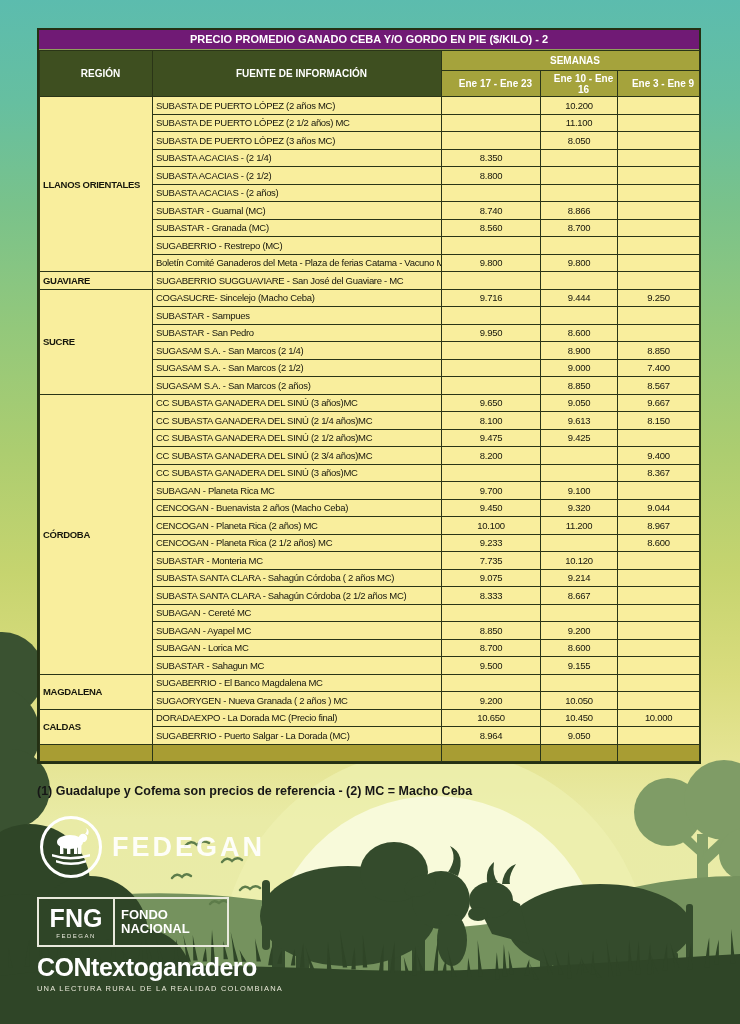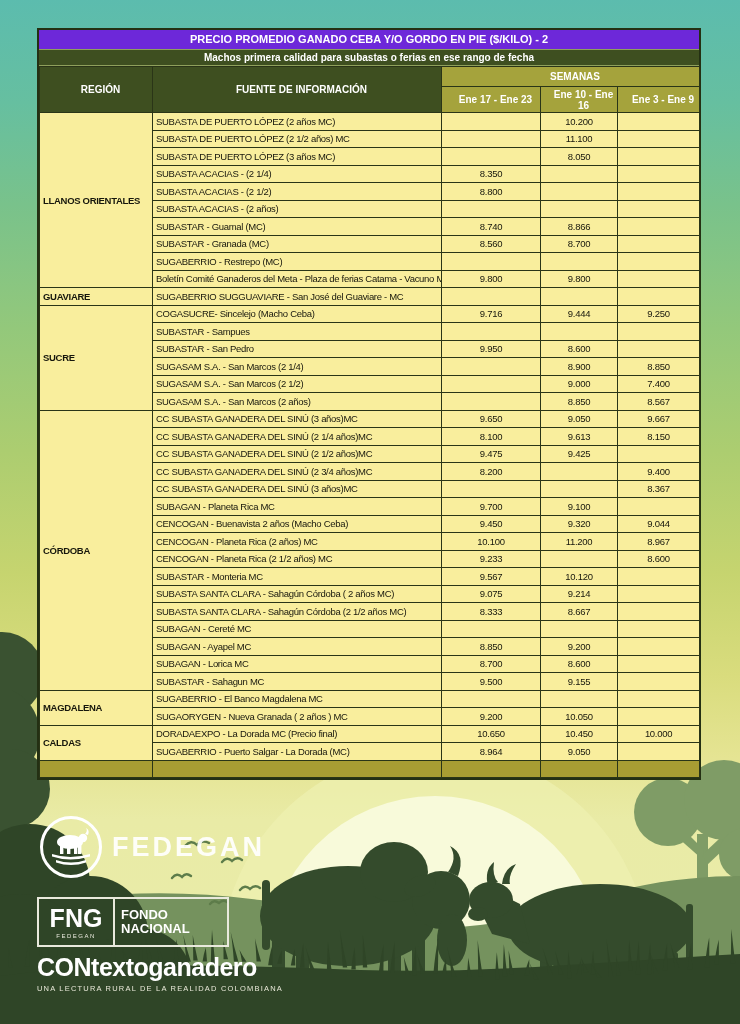--- a/index.html
+++ b/index.html
@@ -17,21 +17,21 @@
   }
   
   .scene{position:absolute;left:0;bottom:0;width:740px;height:420px;}
   
   .table-card{
     position:absolute;left:37px;top:28px;width:664px;
     border:2px solid #243013;background:#f9ee9d;
     box-sizing:border-box;
   }
   .title-bar{
-    background:#6d28d9;color:#fff;font-weight:bold;font-size:11px;
+    background:#701a75;color:#fff;font-weight:bold;font-size:11px;
     text-align:center;line-height:19px;height:19px;
     border-bottom:1px solid #8fa05c;letter-spacing:0;
     white-space:nowrap;overflow:hidden;
   }
   .subtitle-bar{
     background:#3e4f20;color:#fff;font-size:10px;font-weight:bold;
     text-align:center;line-height:15px;height:15px;
     border-bottom:1px solid #8fa05c;white-space:nowrap;overflow:hidden;
   }
   table{border-collapse:collapse;table-layout:fixed;width:660px;}
@@ -221,21 +221,20 @@
         <path d="M674.7155529148877,364.0291776153199 Q672.9439668782055,348.91144408909 670.2865878231823,338.83295507160346 Q674.0581738598645,351.4310663434617 679.2155529148877,364.0291776153199 Z"></path>
         <path d="M687.8017738647759,365.1670768705981 Q689.1229690857232,349.71177882830074 691.1047619171441,339.4082468001025 Q691.7835666961968,352.2876618353503 692.3017738647759,365.1670768705981 Z"></path>
         <path d="M704.6562035866082,363.2985401219966 Q706.4795472450554,345.35051747032423 709.2145627327263,333.385169035876 Q709.3912190742791,348.3418545789363 709.1562035866082,363.2985401219966 Z"></path>
         <path d="M714.255628425628,360.8282808769424 Q716.0654955215753,345.84143986589504 718.7802961654961,335.8502125251968 Q718.9704290695488,348.3392467010696 718.755628425628,360.8282808769424 Z"></path>
         <path d="M730.8012202568352,359.56847818976325 Q731.0319857902825,338.8592250693409 731.3781340904534,325.05305632239265 Q733.1473685570061,342.31076725607795 735.3012202568352,359.56847818976325 Z"></path>
       </g>
   </svg>
 
   <div class="table-card">
     <div class="title-bar">PRECIO PROMEDIO GANADO CEBA Y/O GORDO EN PIE ($/KILO) - 2</div>
-    <div class="subtitle-bar">Machos primera calidad para subastas o ferias en ese rango de fecha</div>
     <table>
       <colgroup>
         <col class="c-region">
           <col class="c-fuente">
           <col class="c-w1">
           <col class="c-w2">
           <col class="c-w3">
       </colgroup>
       <thead>
         <tr class="r1">
@@ -405,21 +404,21 @@
             <td class="val">8.967</td>
           </tr>
           <tr>
             <td class="fuente">CENCOGAN - Planeta Rica (2 1/2 años) MC</td>
             <td class="val">9.233</td>
             <td class="val"></td>
             <td class="val">8.600</td>
           </tr>
           <tr>
             <td class="fuente">SUBASTAR - Monteria MC</td>
-            <td class="val">9.567</td>
+            <td class="val">7.735</td>
             <td class="val">10.120</td>
             <td class="val"></td>
           </tr>
           <tr>
             <td class="fuente">SUBASTA SANTA CLARA - Sahagún Córdoba ( 2 años MC)</td>
             <td class="val">9.075</td>
             <td class="val">9.214</td>
             <td class="val"></td>
           </tr>
           <tr>
@@ -482,20 +481,21 @@
             <td></td>
             <td></td>
             <td></td>
             <td></td>
             <td></td>
           </tr>
         </tbody>
     </table>
   </div>
 
+  <div class="footnote">(1) Guadalupe y Cofema son precios de referencia  -  (2) MC = Macho Ceba</div>
 
   <div class="fedegan">
     <div class="fedegan-ring">
       <svg width="46" height="40" viewBox="0 0 46 40">
         <g fill="#fff">
           <ellipse cx="22" cy="15" rx="13" ry="7"></ellipse>
           <rect x="12" y="18" width="3.4" height="9"></rect>
           <rect x="19" y="18" width="3.4" height="9"></rect>
           <rect x="26" y="18" width="3.4" height="9"></rect>
           <rect x="30" y="18" width="3.4" height="9"></rect>

